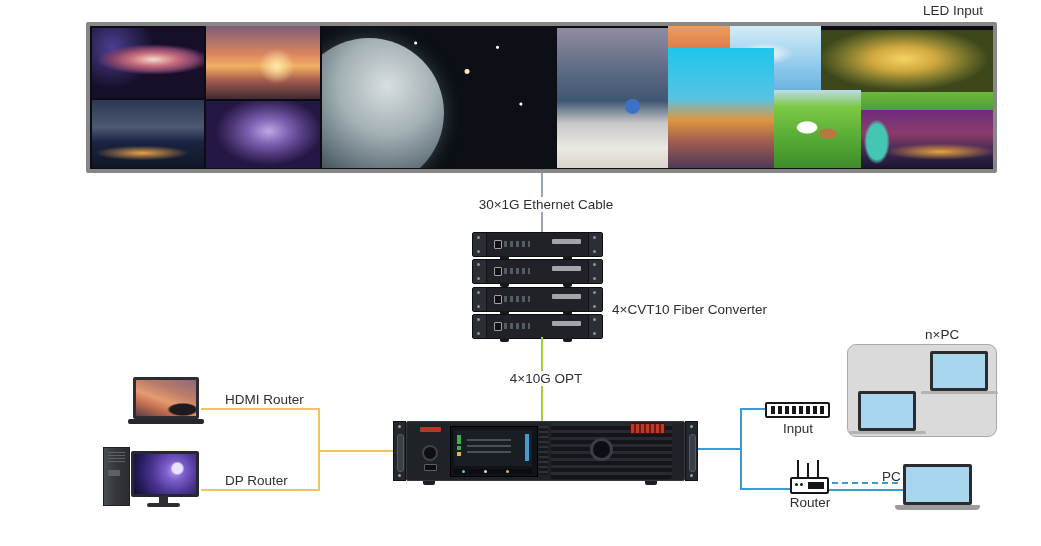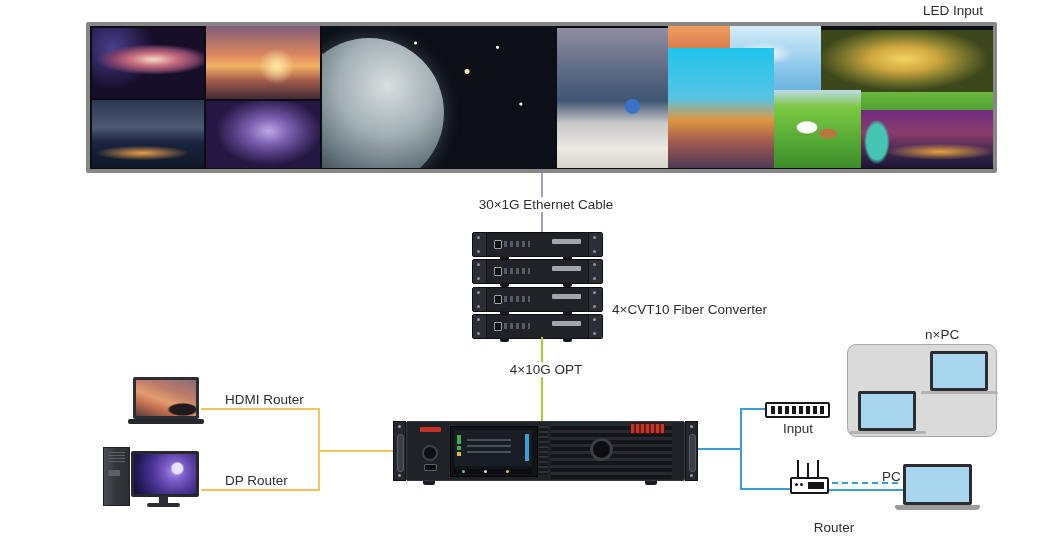--- a/index.html
+++ b/index.html
@@ -158,26 +158,26 @@
   .antenna{position:absolute;width:2px;background:#15161a;}
   .an1{left:797px;top:460px;height:18px;}
   .an2{left:807px;top:463px;height:15px;}
   .an3{left:817px;top:460px;height:18px;}
   .laptop-r{position:absolute;left:903px;top:464px;width:63px;height:35px;border:3.5px solid #2a2c30;border-radius:2px;background:#a9d6ef;}
   .laptop-r-base{position:absolute;left:895px;top:505px;width:85px;height:5px;background:#9c9c9c;border-radius:1px 1px 4px 4px;}
 
   .lbl-led{left:863px;top:3px;width:120px;text-align:right;}
   .lbl-eth{left:442px;top:197px;width:200px;text-align:center;}
   .lbl-conv{left:612px;top:275px;margin-top:27px;}
-  .lbl-opt{left:492px;top:362px;width:100px;text-align:center;}
+  .lbl-opt{left:492px;top:371px;width:100px;text-align:center;}
   .lbl-hdmi{left:225px;top:392px;}
   .lbl-dp{left:225px;top:473px;}
   .lbl-switch{left:762px;top:421px;width:72px;text-align:center;}
   .lbl-npc{left:925px;top:327px;width:70px;text-align:left;}
-  .lbl-router{left:804px;top:495px;width:60px;text-align:center;margin-top:25px;}
+  .lbl-router{left:780px;top:495px;width:60px;text-align:center;}
   .lbl-pc{left:882px;top:469px;width:24px;text-align:left;}
 </style>
 </head>
 <body>
 
 <div id="canvas">
 
   <div class="lbl lbl-led">LED Input</div>
   <div class="led-screen">
     <div class="tile t-galaxy"></div>

